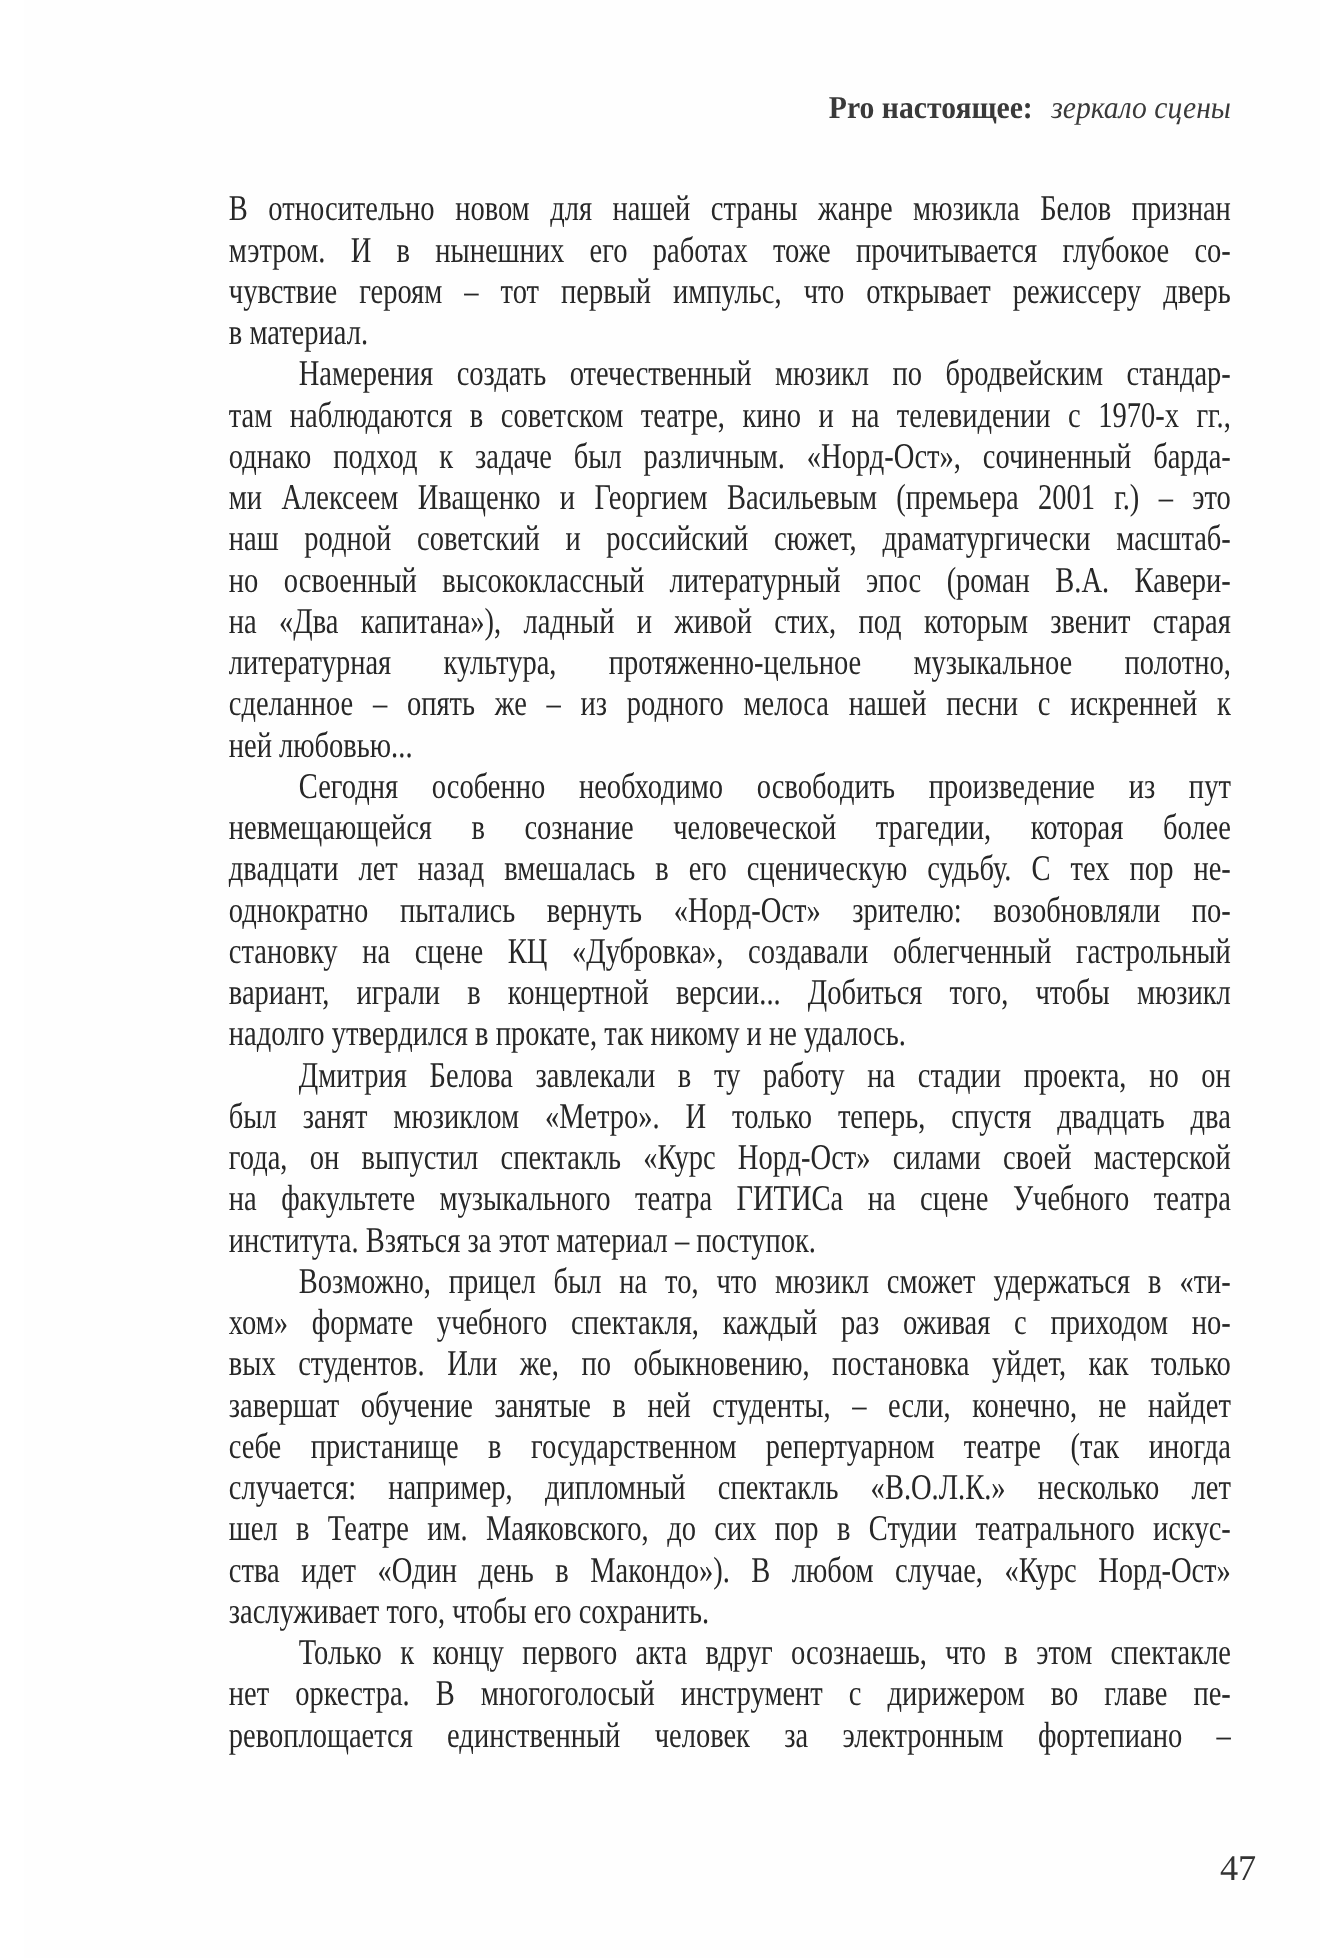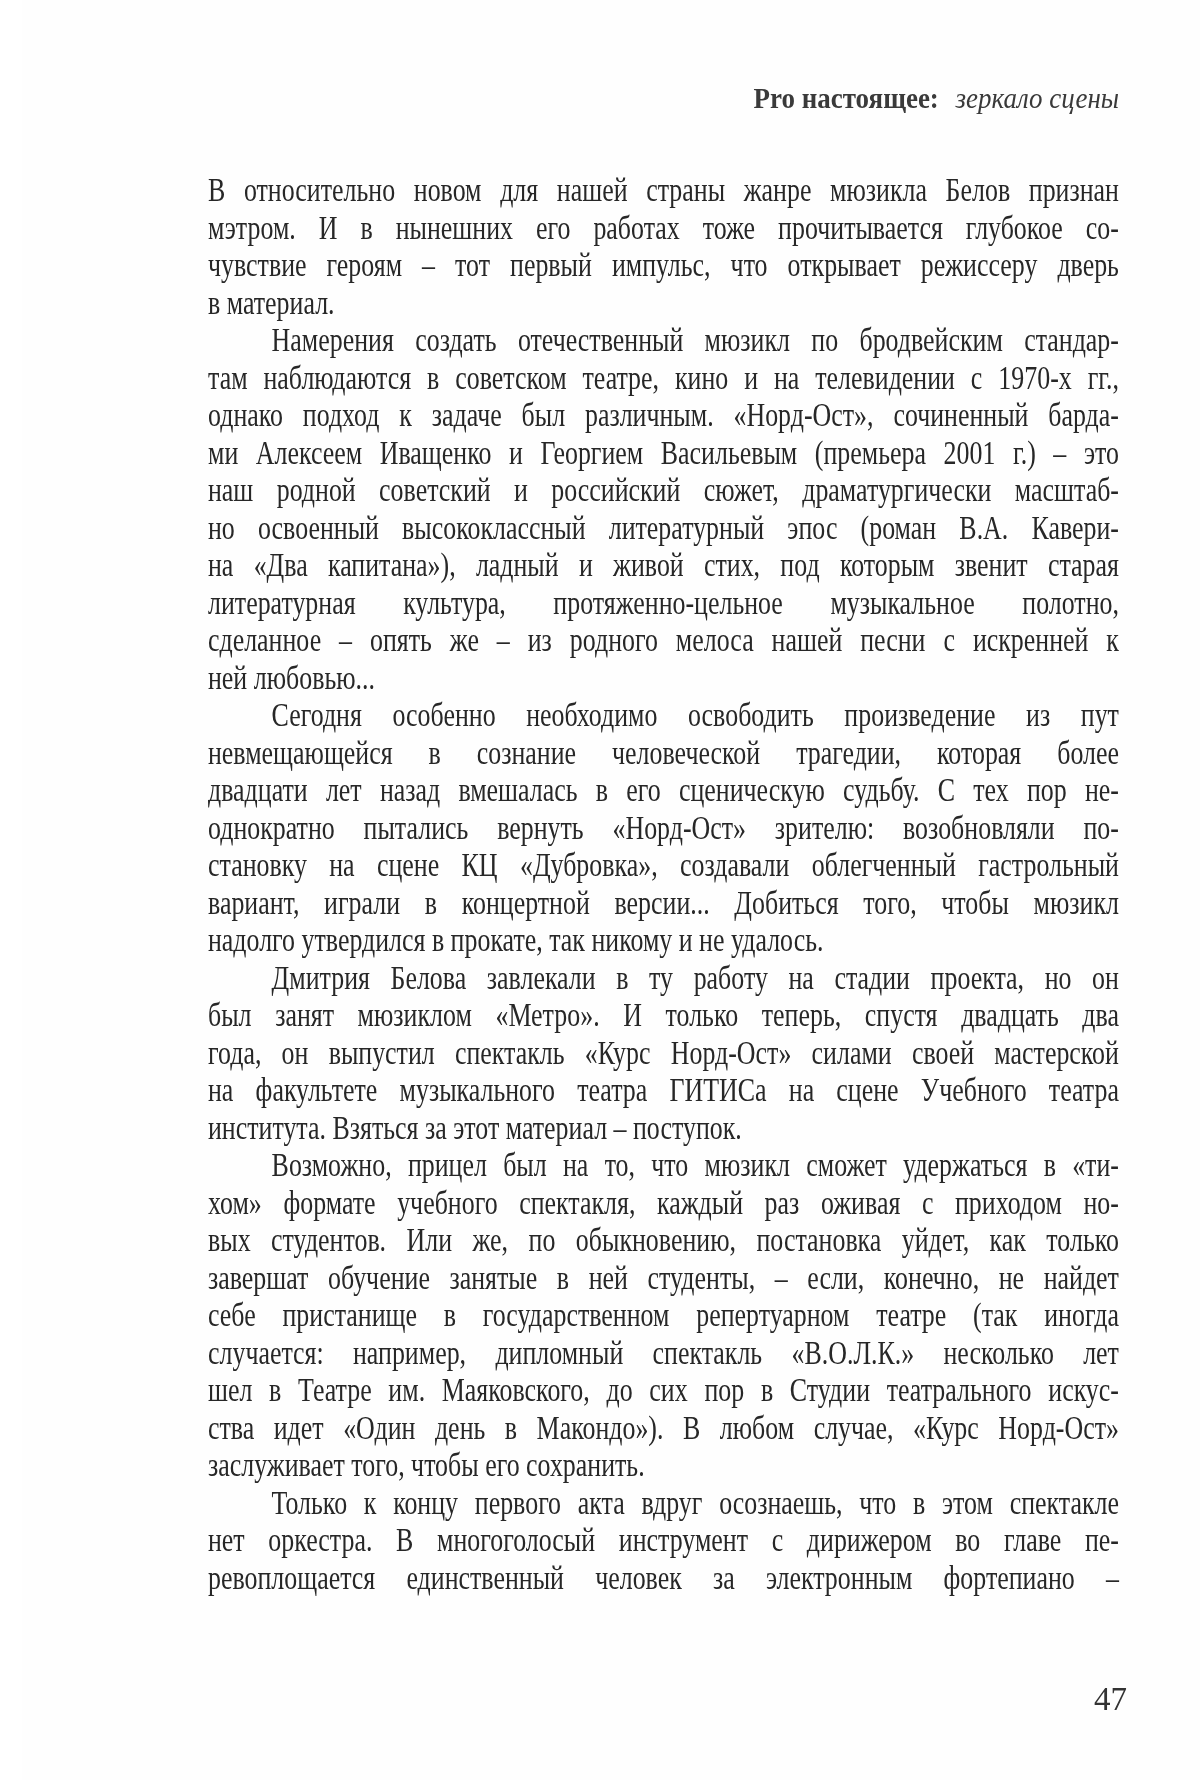--- a/index.html
+++ b/index.html
@@ -54,21 +54,21 @@
   .line.last {
     text-align: left;
     text-align-last: left;
   }
   .line.indent {
     padding-left: 81px;
   }
   .page-number {
     position: absolute;
     top: 1680px;
-    right: 95px;
+    right: 80px;
     font-size: 33px;
     line-height: 1.2;
     color: #333333;
   }
 </style>
 </head>
 <body>
 
 <div class="page">
 

